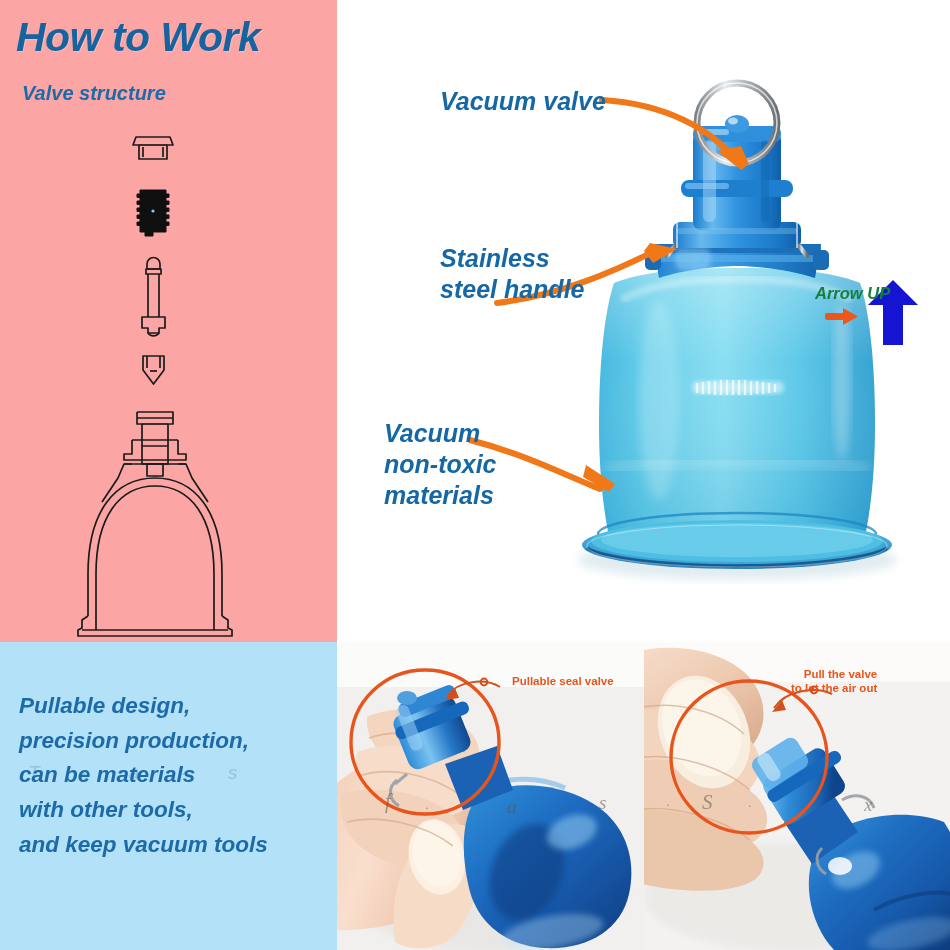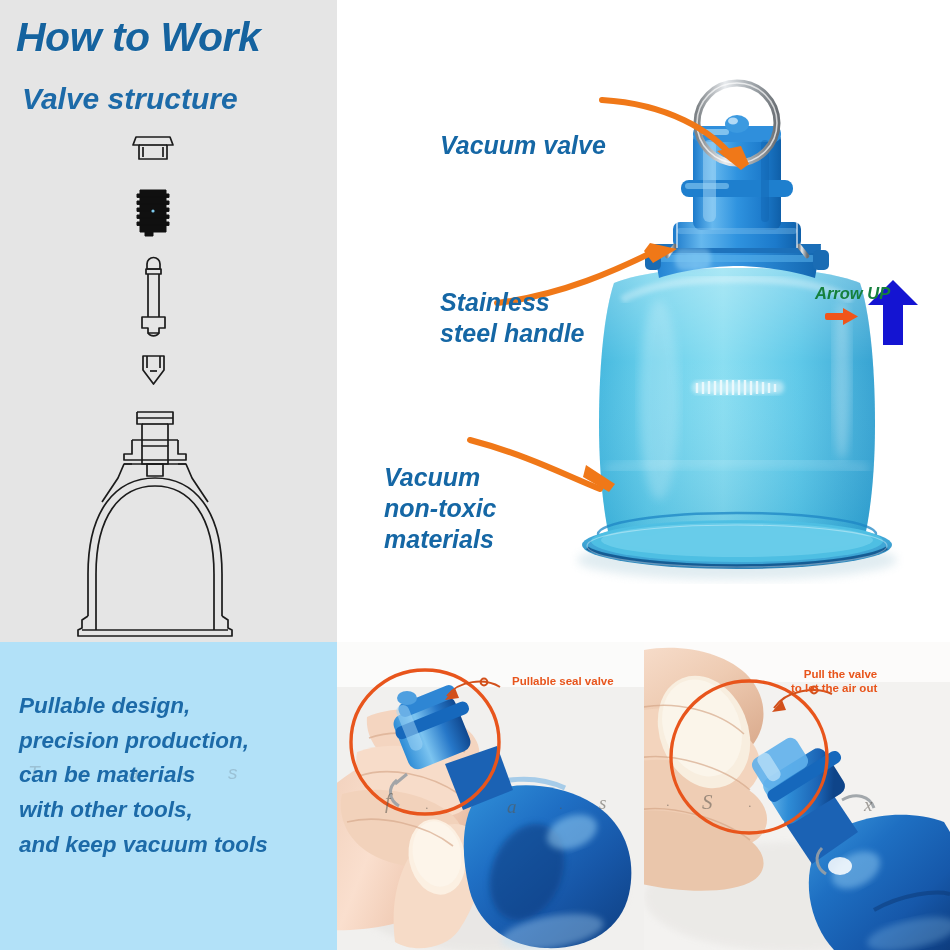--- a/index.html
+++ b/index.html
@@ -19,40 +19,40 @@
     height: 950px;
     overflow: hidden;
   }
 
   
   #sidebar-top {
     position: absolute;
     left: 0; top: 0;
     width: 337px;
     height: 642px;
-    background: #e5e5e5;
+    background: #fca5a5;
     overflow: hidden;
   }
 
   #heading {
     position: absolute;
     left: 16px; top: 14px;
     font-size: 41px;
     font-weight: bold;
     font-style: italic;
     color: #15639F;
     letter-spacing: -0.5px;
     white-space: nowrap;
     text-shadow: 1px 1px 0 rgba(255,255,255,0.22);
   }
 
   #subheading {
     position: absolute;
     left: 22px; top: 82px;
-    font-size: 30px;
+    font-size: 20px;
     font-weight: bold;
     font-style: italic;
     color: #1C6AA8;
     white-space: nowrap;
   }
 
   #exploded-diagram {
     position: absolute;
     left: 0; top: 112px;
     width: 337px;
@@ -106,21 +106,20 @@
   }
 
   .callout {
     position: absolute;
     font-size: 25px;
     font-style: italic;
     font-weight: bold;
     color: #1567A5;
     line-height: 1.23;
     white-space: nowrap;
-    margin-top: 44px;
   }
   #callout-vacuum-valve { left: 103px; top: 86px; }
   #callout-stainless    { left: 103px; top: 243px; }
   #callout-medical      { left: 47px;  top: 418px; }
 
   #arrow-up-label {
     position: absolute;
     left: 478px; top: 264px;
     font-size: 16.5px;
     font-style: italic;

